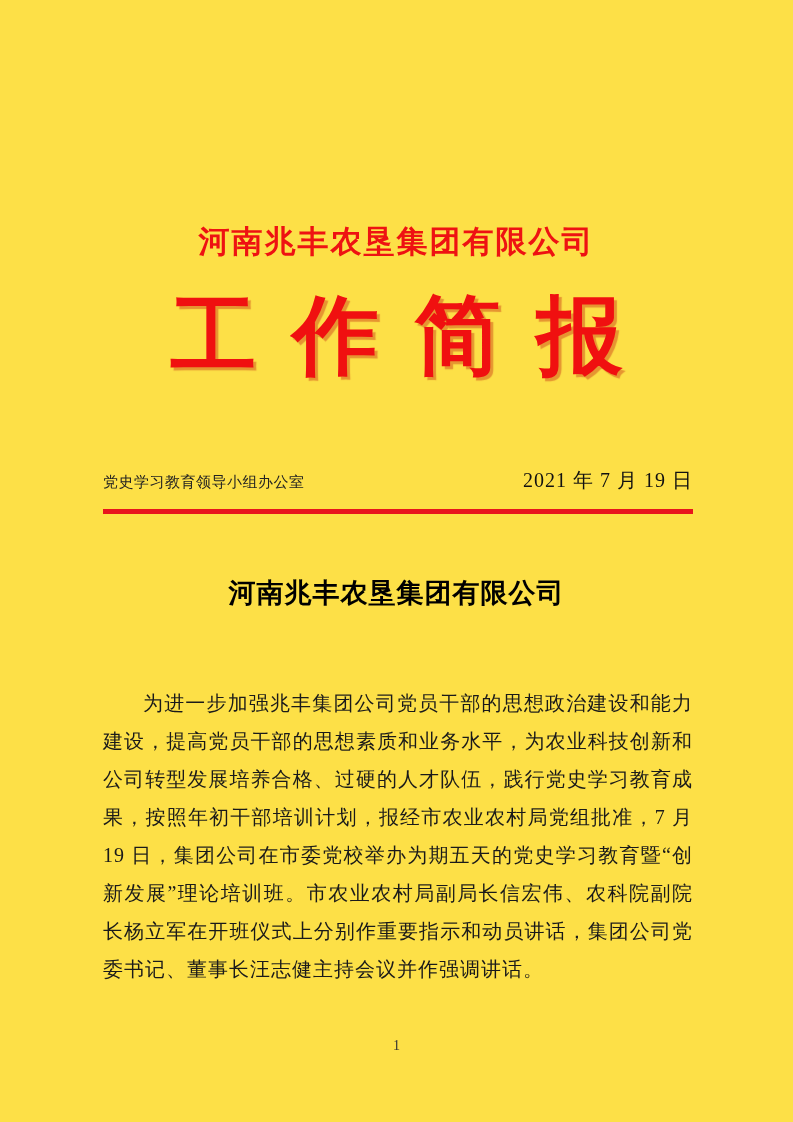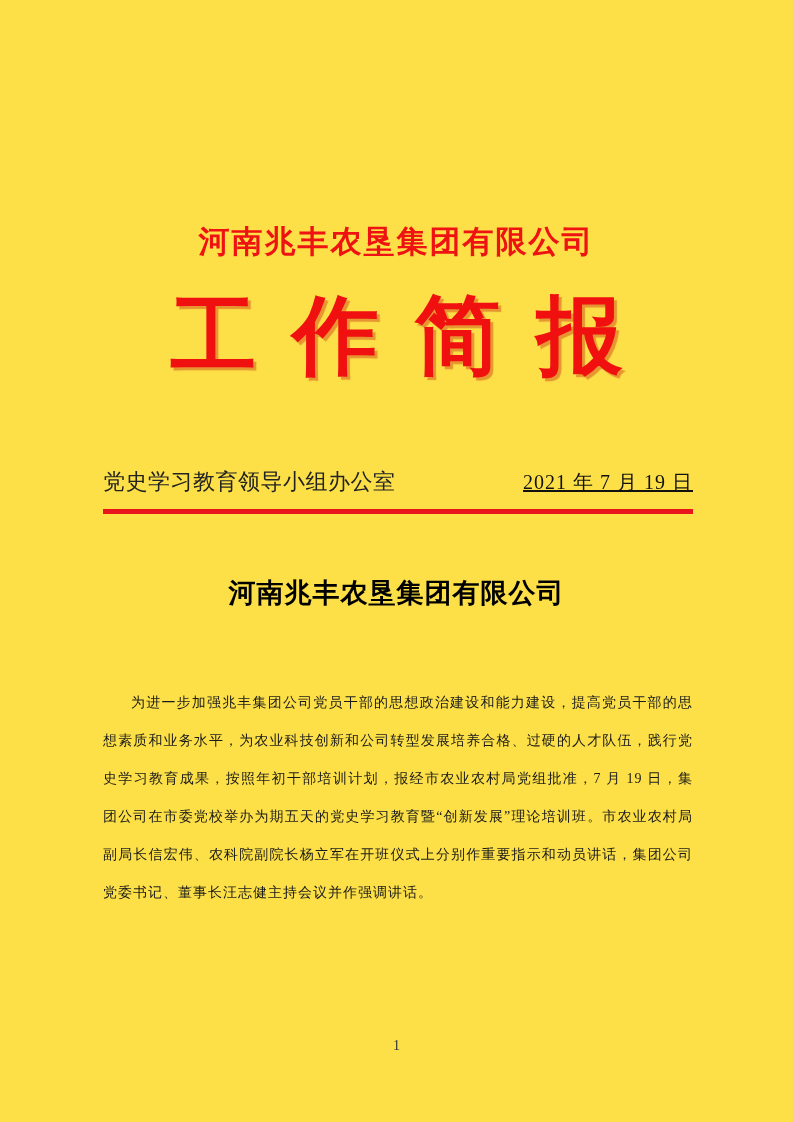--- a/index.html
+++ b/index.html
@@ -48,29 +48,28 @@
   .meta-row {
     position: absolute;
     top: 467px;
     left: 103px;
     width: 590px;
     display: flex;
     justify-content: space-between;
     align-items: baseline;
   }
   .issuer {
-    font-size: 22px;
+    font-size: 15px;
     letter-spacing: 0.5px;
     color: #222222;
   }
   .date {
     font-size: 20px;
     letter-spacing: 1px;
     color: #111111;
-    text-decoration: underline;
   }
   
   .red-rule {
     position: absolute;
     top: 509px;
     left: 103px;
     width: 590px;
     height: 5px;
     background: #e8151c;
   }
@@ -86,21 +85,21 @@
     font-size: 27px;
     line-height: 33px;
     letter-spacing: 1px;
   }
   
   .body-text {
     position: absolute;
     top: 684px;
     left: 103px;
     width: 590px;
-    font-size: 14px;
+    font-size: 20px;
     line-height: 38px;
     text-align: justify;
     text-indent: 2em;
     letter-spacing: 1px;
     color: #1a1a1a;
   }
   
   .page-number {
     position: absolute;
     top: 1038px;

